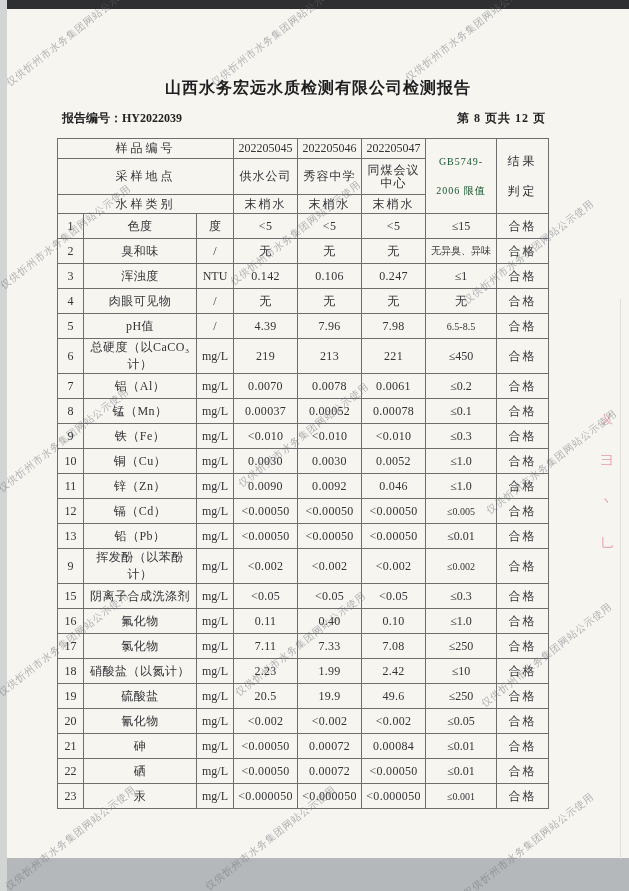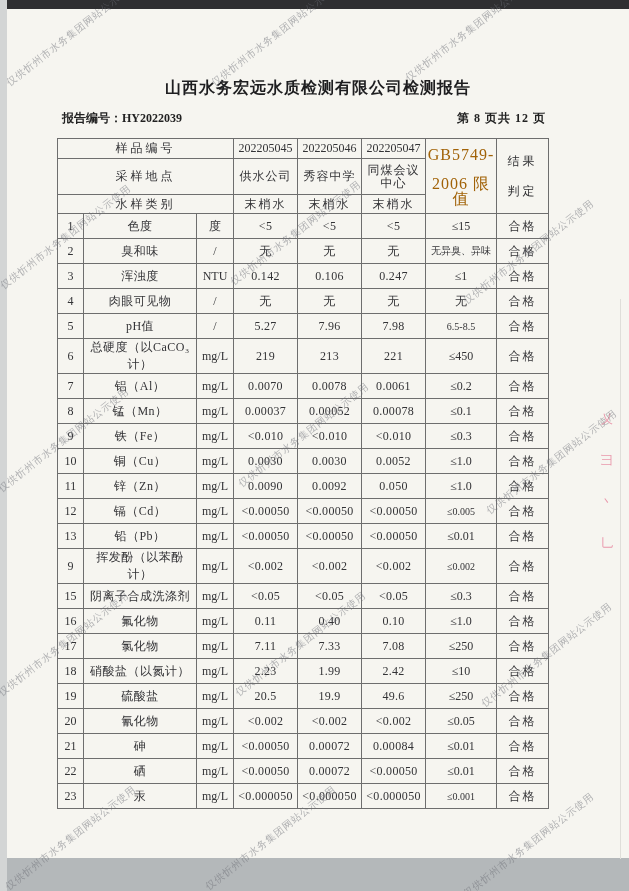--- a/index.html
+++ b/index.html
@@ -31,21 +31,21 @@
     font-size:12px;color:#333336;padding:0;overflow:hidden;
   }
   tr.hrow1 td{height:19px;}
   tr.hrow2 td{height:35px;}
   tr.hrow3 td{height:18px;}
   tr.brow td{height:24px;}
   td.hlabel{letter-spacing:3px;color:#2b2b2e;}
   td.sample-id{font-size:12.5px;color:#3a3a3e;}
   td.loc{font-size:11.5px;line-height:13px;color:#333336;letter-spacing:1px;}
   td.wtype{letter-spacing:2px;font-size:11.5px;color:#3a3a3e;}
-  td.std-cell div{line-height:15px;letter-spacing:1px;color:#a16207;font-size:16px;}
+  td.std-cell div{line-height:15px;letter-spacing:1px;color:#14532d;font-size:10px;}
   td.std-cell div + div{margin-top:14px;}
   td.res-cell div{line-height:14px;letter-spacing:3px;color:#2e2e31;font-size:12px;}
   td.res-cell div + div{margin-top:16px;}
   td.c-no{font-size:11.5px;color:#3c3c40;}
   td.c-name{text-align:left;padding-left:5px;letter-spacing:0.5px;color:#2f2f32;font-size:11.5px;}
   td.c-unit{font-size:10.5px;color:#45454a;}
   td.c-val{font-size:11px;color:#46464b;letter-spacing:0.3px;}
   td.c-limit{font-size:11px;color:#3b3b3f;}
   td.c-limit.long{font-size:10px;letter-spacing:0;}
   td.c-res{letter-spacing:2px;font-size:11.5px;color:#333336;}
@@ -159,21 +159,21 @@
           <td class="c-val">无</td>
           <td class="c-val">无</td>
           <td class="c-val">无</td>
           <td class="c-limit">无</td>
           <td class="c-res">合格</td>
         </tr>
         <tr class="brow">
           <td class="c-no">5</td>
           <td class="c-name">pH值</td>
           <td class="c-unit">/</td>
-          <td class="c-val">5.27</td>
+          <td class="c-val">4.39</td>
           <td class="c-val">7.96</td>
           <td class="c-val">7.98</td>
           <td class="c-limit long">6.5-8.5</td>
           <td class="c-res">合格</td>
         </tr>
         <tr class="brow">
           <td class="c-no">6</td>
           <td class="c-name">总硬度（以CaCO₃计）</td>
           <td class="c-unit">mg/L</td>
           <td class="c-val">219</td>
@@ -221,21 +221,21 @@
           <td class="c-val">0.0052</td>
           <td class="c-limit">≤1.0</td>
           <td class="c-res">合格</td>
         </tr>
         <tr class="brow">
           <td class="c-no">11</td>
           <td class="c-name">锌（Zn）</td>
           <td class="c-unit">mg/L</td>
           <td class="c-val">0.0090</td>
           <td class="c-val">0.0092</td>
-          <td class="c-val">0.050</td>
+          <td class="c-val">0.046</td>
           <td class="c-limit">≤1.0</td>
           <td class="c-res">合格</td>
         </tr>
         <tr class="brow">
           <td class="c-no">12</td>
           <td class="c-name">镉（Cd）</td>
           <td class="c-unit">mg/L</td>
           <td class="c-val">&lt;0.00050</td>
           <td class="c-val">&lt;0.00050</td>
           <td class="c-val">&lt;0.00050</td>

